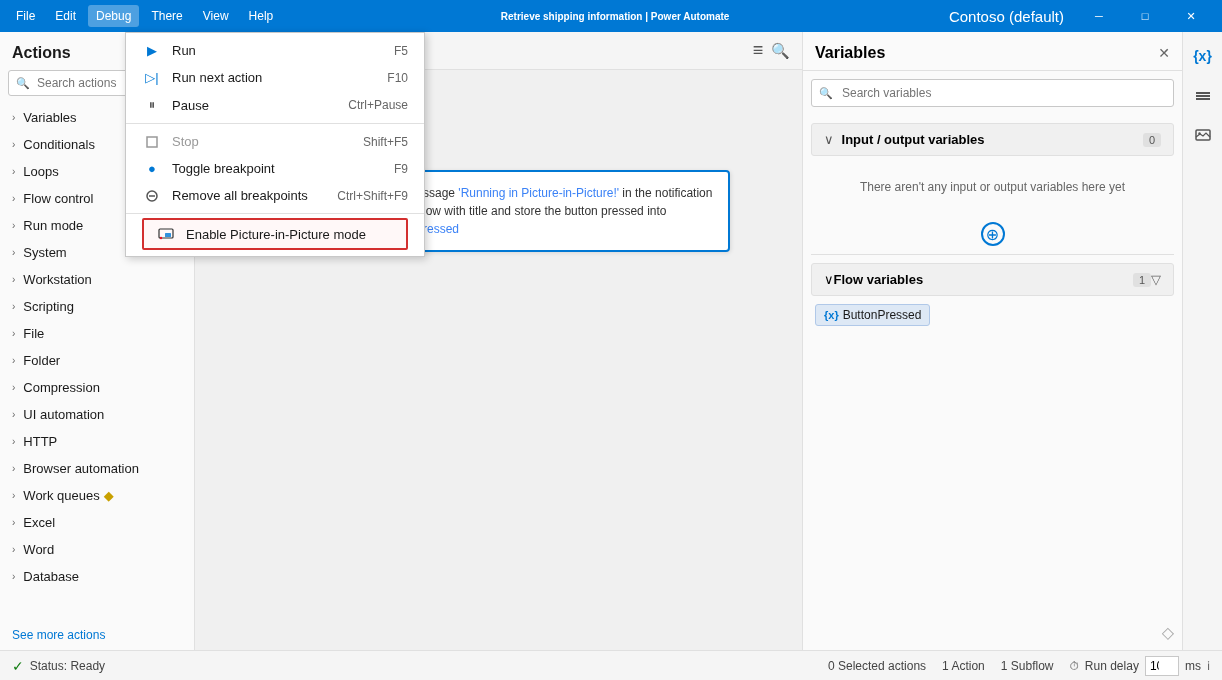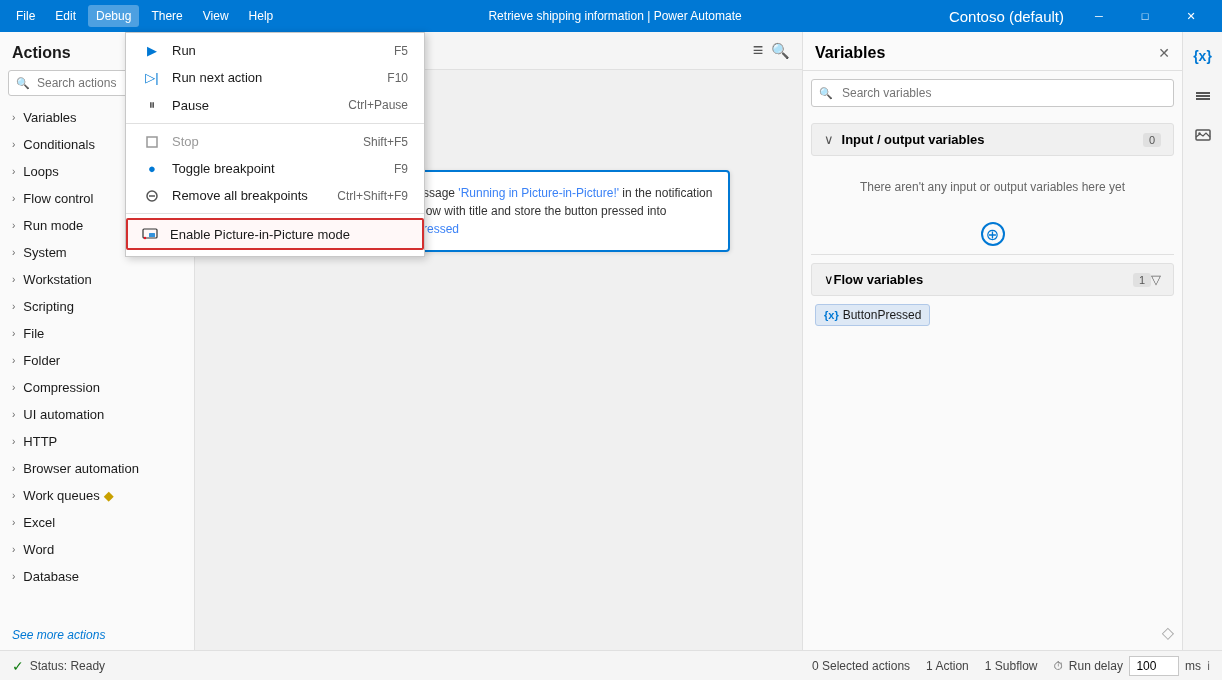--- a/index.html
+++ b/index.html
@@ -7,21 +7,21 @@
 
     
     .title-bar {
       display: flex; align-items: center; justify-content: space-between;
       background: #0078d4; height: 32px; padding: 0 8px; color: white;
     }
     .title-bar-left { display: flex; gap: 16px; align-items: center; }
     .title-bar-menu { display: flex; gap: 4px; }
     .title-bar-menu span { padding: 4px 8px; cursor: pointer; font-size: 12px; border-radius: 3px; }
     .title-bar-menu span.active { background: rgba(255,255,255,0.3); }
-    .title-bar-title { font-size: 12px; }
+    .title-bar-title { font-size: 10px; font-weight: bold; }
     .title-bar-right { display: flex; align-items: center; gap: 12px; }
     .title-bar-controls { display: flex; gap: 0; }
     .title-bar-controls span { width: 46px; height: 32px; display: flex; align-items: center; justify-content: center; cursor: pointer; font-size: 11px; }
 
     
     .main-layout { display: flex; height: calc(680px - 32px - 30px); }
 
     
     .actions-panel {
       width: 195px; background: #fafafa; border-right: 1px solid #e0e0e0;
@@ -32,21 +32,21 @@
     .actions-search input { width: 100%; border: 1px solid #c8c8c8; border-radius: 3px; padding: 5px 8px 5px 28px; font-size: 12px; background: white; }
     .actions-search-wrap { position: relative; }
     .actions-search-icon { position: absolute; left: 8px; top: 50%; transform: translateY(-50%); color: #666; font-size: 11px; }
     .actions-list { overflow-y: auto; flex: 1; }
     .action-item {
       display: flex; align-items: center; padding: 6px 12px;
       cursor: pointer; color: #1a1a1a; font-size: 13px;
     }
     .action-item .chevron { margin-right: 8px; font-size: 10px; color: #666; }
     .see-more { padding: 8px 12px; }
-    .see-more a { color: #0078d4; text-decoration: none; font-size: 12px; font-style: italic; }
+    .see-more a { color: #0078d4; text-decoration: none; font-size: 12px; }
 
     
     .dropdown-overlay {
       position: absolute; top: 32px; left: 125px; background: white;
       border: 1px solid #c8c8c8; box-shadow: 2px 2px 8px rgba(0,0,0,0.2);
       z-index: 100; width: 300px; padding: 4px 0;
     }
     .dropdown-item {
       display: flex; align-items: center; padding: 6px 16px; cursor: pointer;
       font-size: 13px; color: #1a1a1a;
@@ -132,21 +132,21 @@
     
     .status-bar {
       display: flex; align-items: center; justify-content: space-between;
       background: #f5f5f5; border-top: 1px solid #e0e0e0; height: 30px;
       padding: 0 12px; font-size: 12px; color: #444;
     }
     .status-left { display: flex; align-items: center; gap: 6px; }
     .status-ready { color: #107c10; font-size: 14px; }
     .status-right { display: flex; align-items: center; gap: 16px; }
     .run-delay-group { display: flex; align-items: center; gap: 6px; }
-    .run-delay-input { width: 50px; border: 1px solid #c8c8c8; padding: 2px 4px; text-align: center; font-size: 12px; }
+    .run-delay-input { width: 34px; border: 1px solid #c8c8c8; padding: 2px 4px; text-align: center; font-size: 12px; }
   </style>
 </head>
 <body>
 
 <div class="title-bar">
   <div class="title-bar-left">
     <div class="title-bar-menu">
       <span>File</span>
       <span>Edit</span>
       <span class="active">Debug</span>
@@ -298,21 +298,21 @@
         <svg width="14" height="14" viewBox="0 0 14 14">
             <circle cx="7" cy="7" r="5" fill="none" stroke="#555" stroke-width="1.5"></circle>
             <line x1="4" y1="7" x2="10" y2="7" stroke="#555" stroke-width="1.5"></line>
           </svg>
       </span>
       <span class="item-label">Remove all breakpoints</span>
       <span class="item-shortcut">Ctrl+Shift+F9</span>
     </div>
     <div class="dropdown-separator"></div>
 
-    <div class="dropdown-item highlighted" style="border:2px solid #d32f2f; background:#fff8f8; border-radius:2px; margin:2px 0; padding:6px 12px;">
+    <div class="dropdown-item highlighted" style="border:2px solid #d32f2f; background:#fff8f8; border-radius:2px; margin:2px 16px; padding:6px 12px;">
       <span class="item-icon">
         <svg width="16" height="16" viewBox="0 0 16 16" style="color:#0078d4">
           <rect x="1" y="3" width="14" height="9" rx="1" fill="none" stroke="#333" stroke-width="1.2"></rect>
           <rect x="7" y="7" width="6" height="4" rx="0.5" fill="#0078d4" opacity="0.8"></rect>
           <circle cx="3" cy="12" r="1.2" fill="#e81123"></circle>
         </svg>
       </span>
       <span class="item-label">Enable Picture-in-Picture mode</span>
     </div>
   </div>

